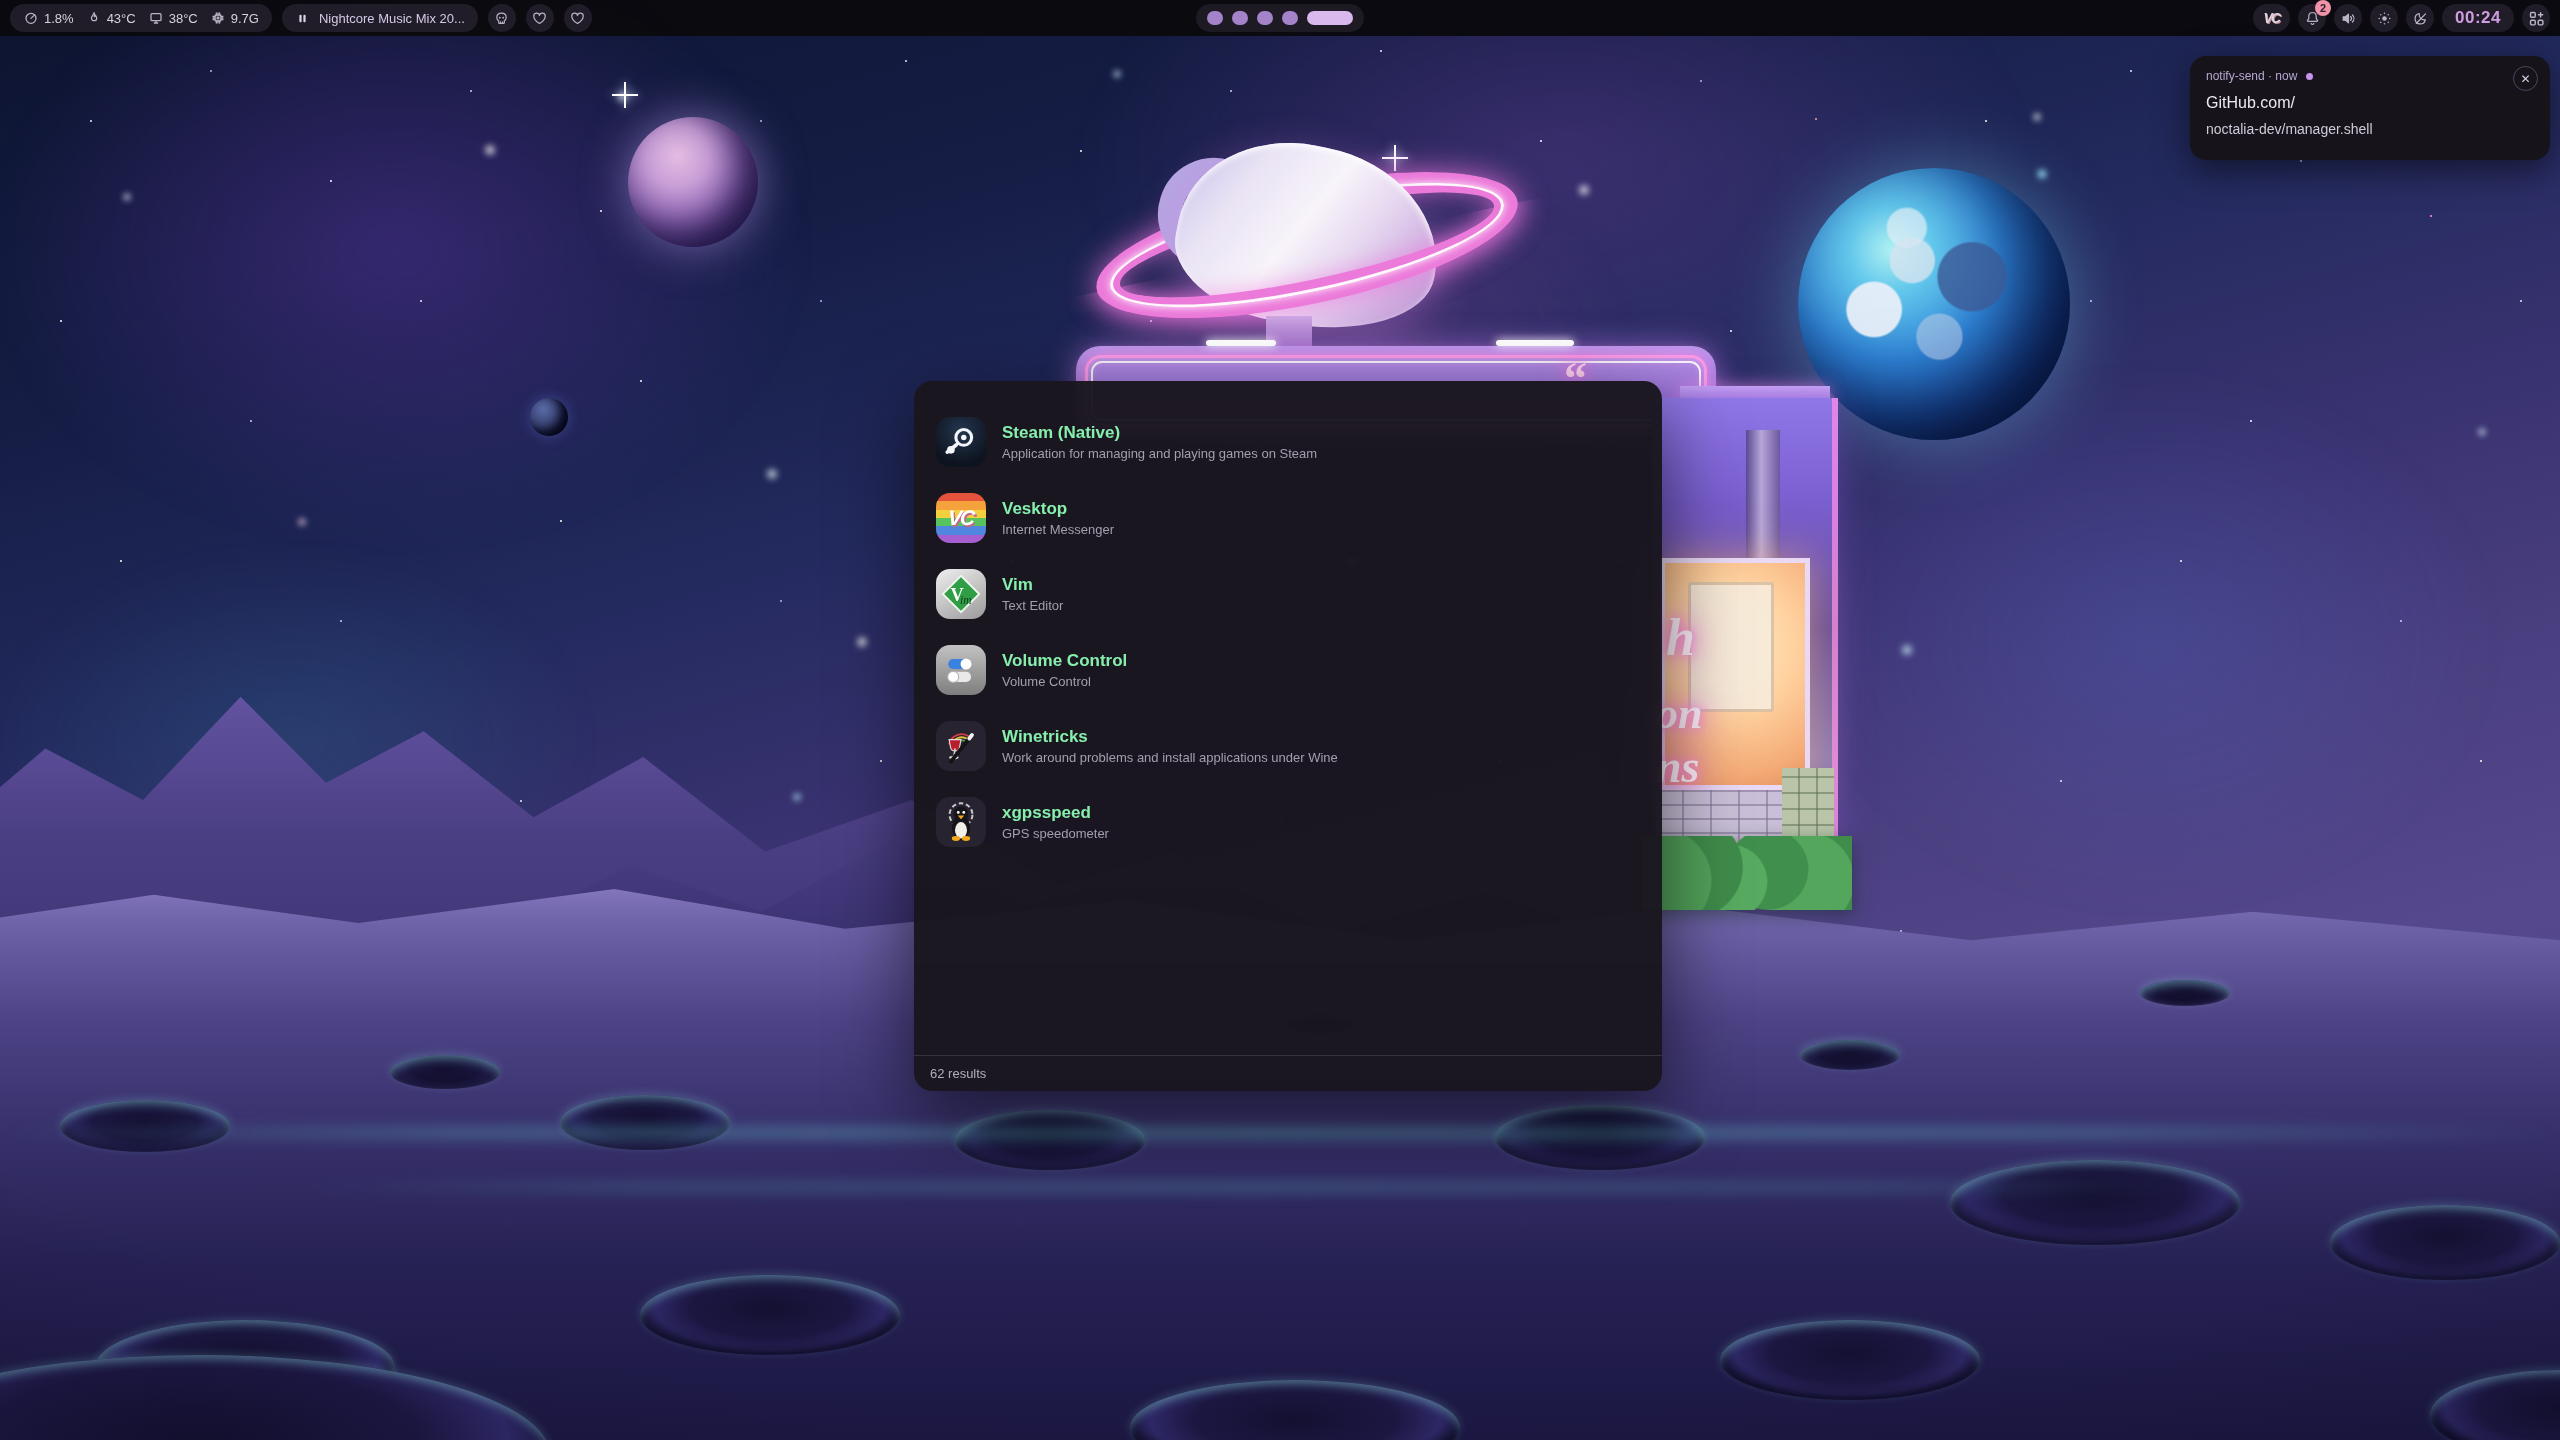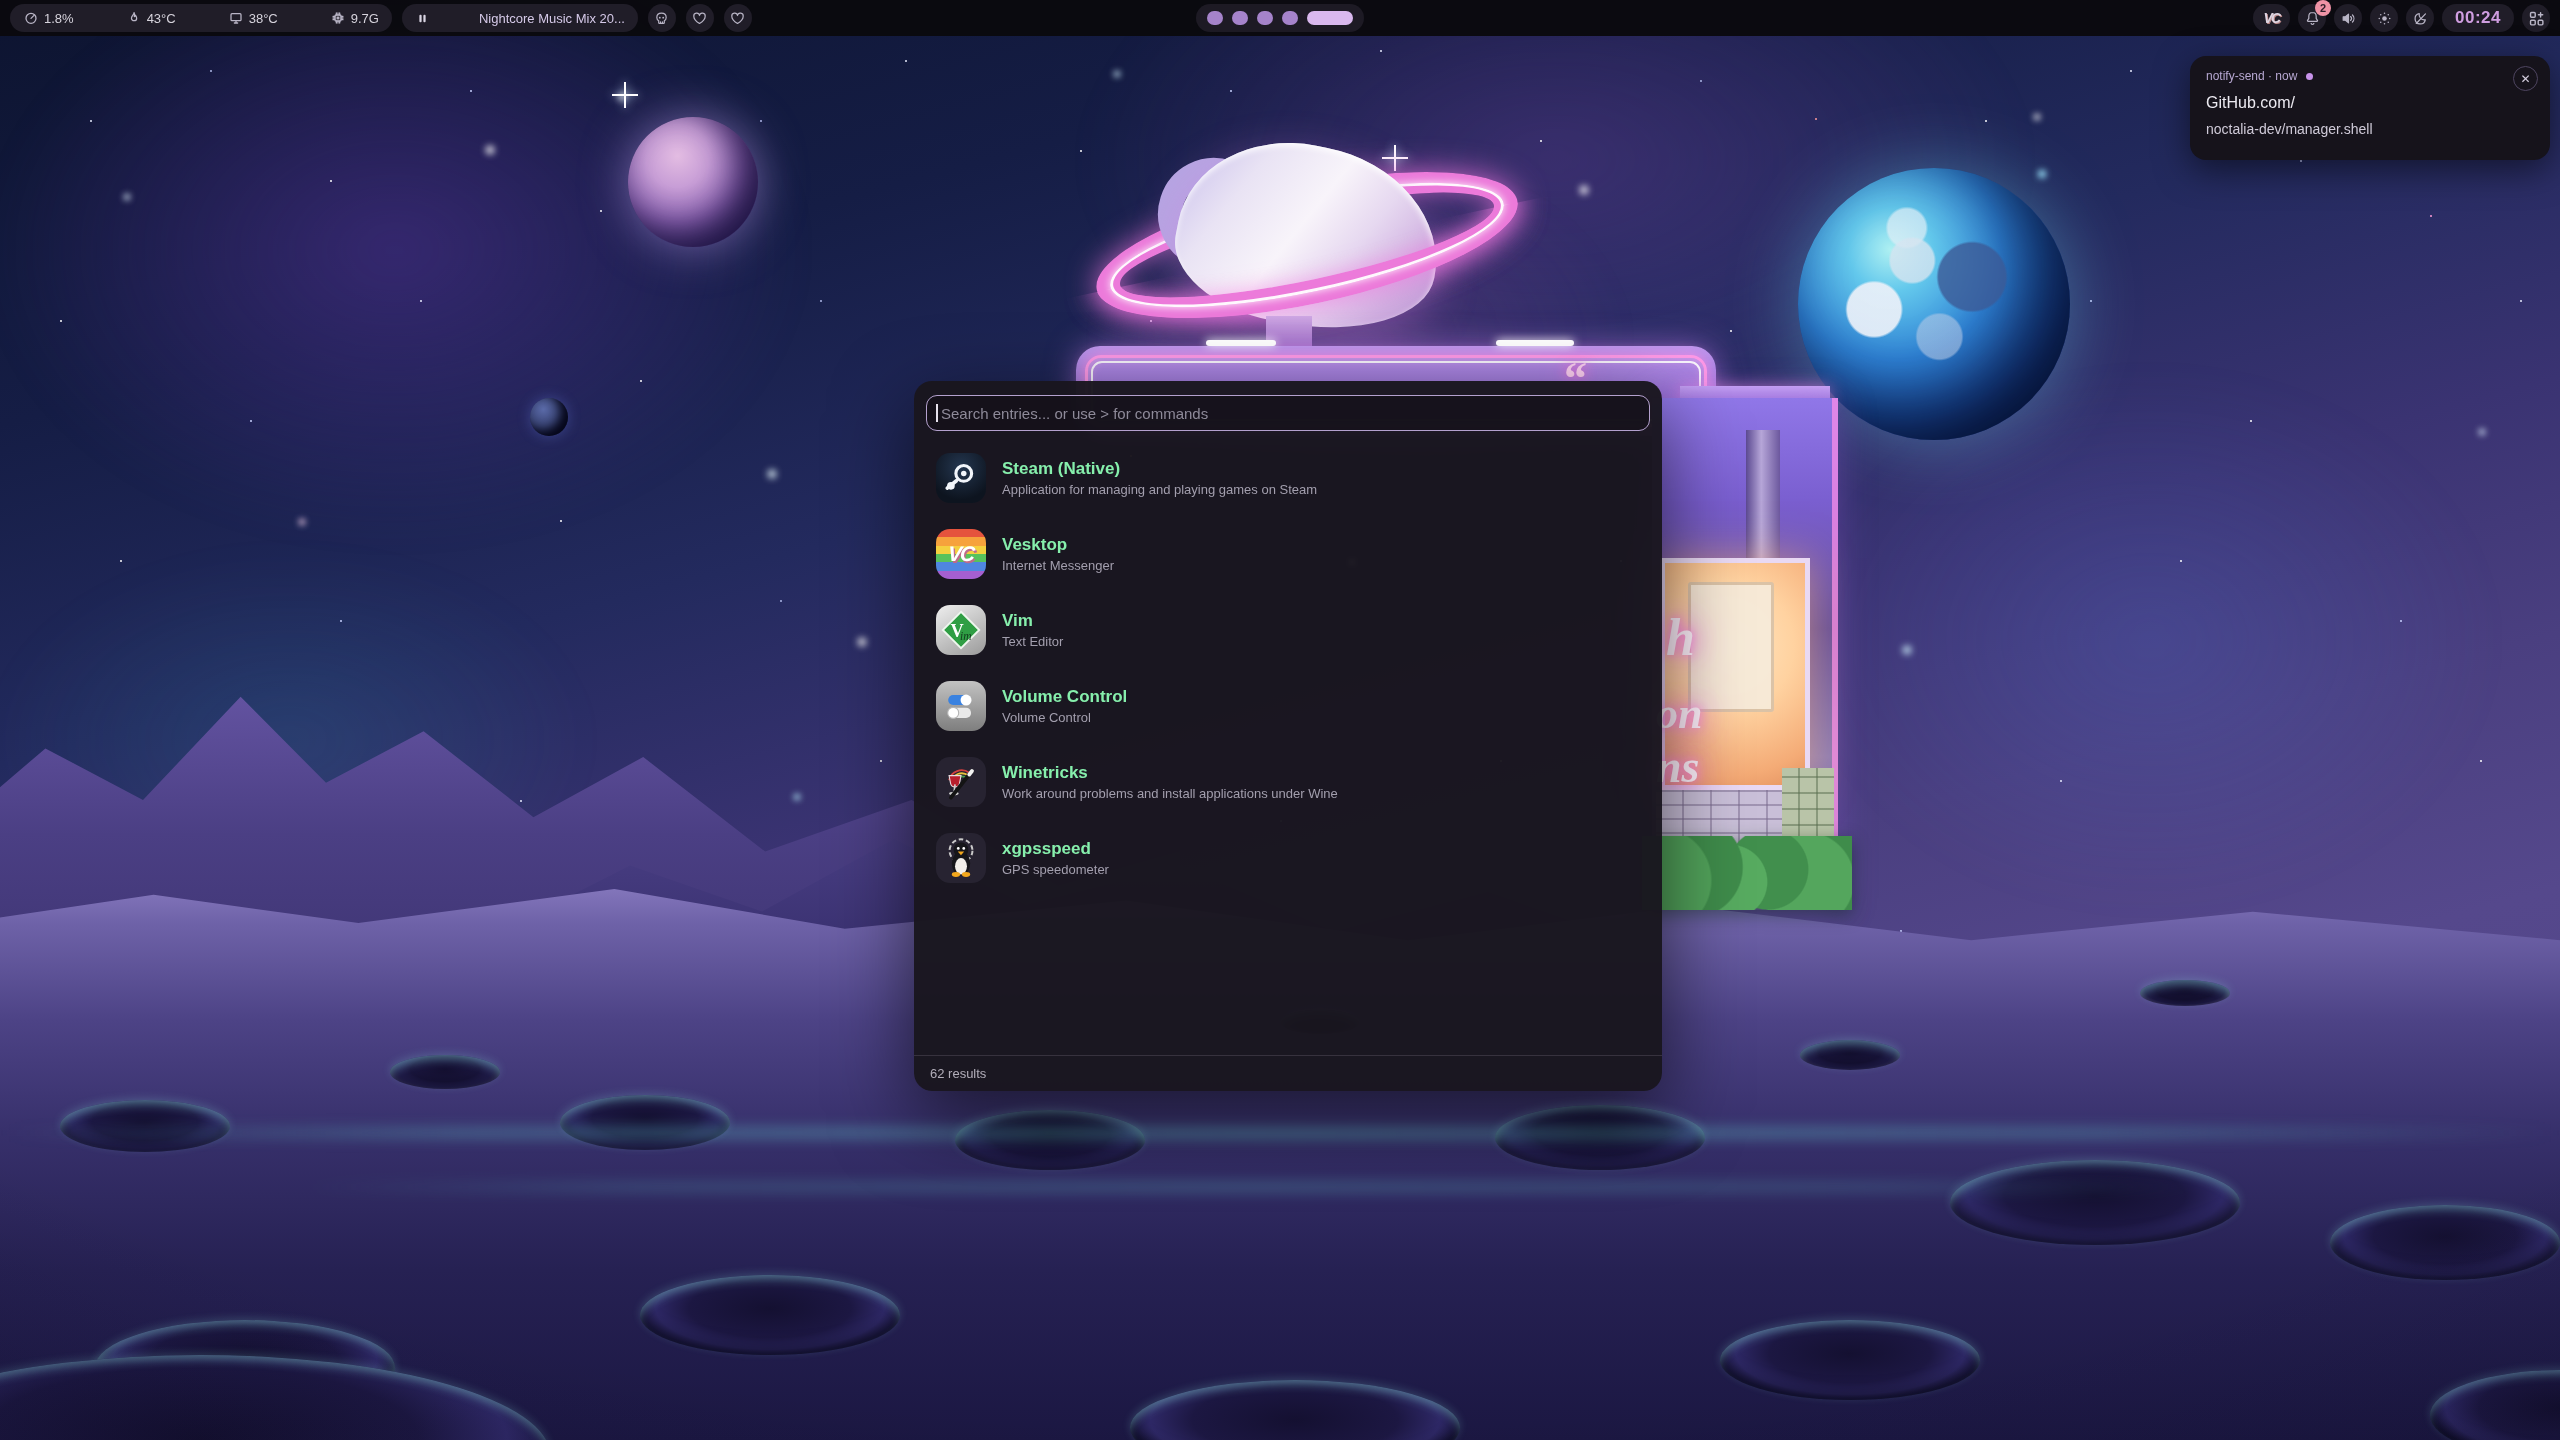--- a/index.html
+++ b/index.html
@@ -130,21 +130,21 @@
     background:radial-gradient(ellipse at 50% 42%,#141031 0%,#1c1742 44%,#2e2866 62%,rgba(70,60,130,0) 72%);
     box-shadow:inset 0 6px 10px -2px rgba(150,240,235,.4), inset 0 -8px 14px rgba(0,0,10,.55), 0 -2px 8px rgba(150,240,235,.18); }
   .glow-band { position:absolute; height:10px; filter:blur(7px);
     background:linear-gradient(90deg,transparent,rgba(110,232,226,.3) 18%,rgba(110,232,226,.42) 50%,rgba(110,232,226,.3) 82%,transparent); }
   .vignette { position:absolute; inset:0;
     background:radial-gradient(120% 105% at 50% 38%,transparent 58%,rgba(5,4,16,.42) 100%); }
 
   
   #bar { position:absolute; left:0; top:0; width:2560px; height:36px; z-index:50;
     background:rgba(10,9,14,.96); display:flex; align-items:center; padding:0 10px; gap:10px; }
-  .pill { height:28px; background:#201d28; border-radius:14px; display:flex; align-items:center; padding:0 13px;gap:40px; }
+  .pill { height:28px; background:#201d28; border-radius:14px; display:flex; align-items:center; padding:0 13px; }
   .circle { width:28px; height:28px; border-radius:50%; background:#201d28; display:flex; align-items:center; justify-content:center; flex:none; }
   .stat { display:flex; align-items:center; gap:5px; font-size:13px; color:#d6d3dc; }
   .stat + .stat { margin-left:12px; }
   .baricon { color:#b9b5c6; display:flex; }
   .media-title { font-size:13px; color:#d5c9e8; margin-left:9px; max-width:172px; white-space:nowrap; overflow:hidden; }
   .ws { position:absolute; left:50%; top:4px; transform:translateX(-50%); height:28px; background:#1d1a24;
     border-radius:14px; display:flex; align-items:center; gap:9px; padding:0 11px; }
   .ws-dot { width:16px; height:14px; border-radius:7px; background:#a583ca; }
   .ws-dot.active { width:46px; background:#d9b8ee; }
   .bar-right { margin-left:auto; display:flex; align-items:center; gap:8px; }
@@ -409,24 +409,20 @@
     <span class="notif-dot"></span>
   </div>
   <div class="notif-close">
     <span>✕</span>
   </div>
   <div class="notif-title">GitHub.com/</div>
   <div class="notif-body">noctalia-dev/manager.shell</div>
 </div>
 
 <div id="launcher">
-  <div class="search-wrap">
-    <input class="search" type="text" placeholder="Search entries... or use &gt; for commands" style="">
-    <div class="caret"></div>
-  </div>
 
   <div class="list">
 
     <div class="row">
       <div class="tile steam">
         <svg width="44" height="44" viewBox="0 0 48 48">
             <circle cx="27" cy="19" r="8.6" fill="none" stroke="#f2f5fa" stroke-width="3.4"></circle>
             <circle cx="27" cy="19" r="3" fill="#f2f5fa"></circle>
             <path d="M9 35l10-8" stroke="#f2f5fa" stroke-width="4" stroke-linecap="round"></path>
             <circle cx="13" cy="32.5" r="4.2" fill="#f2f5fa"></circle>

